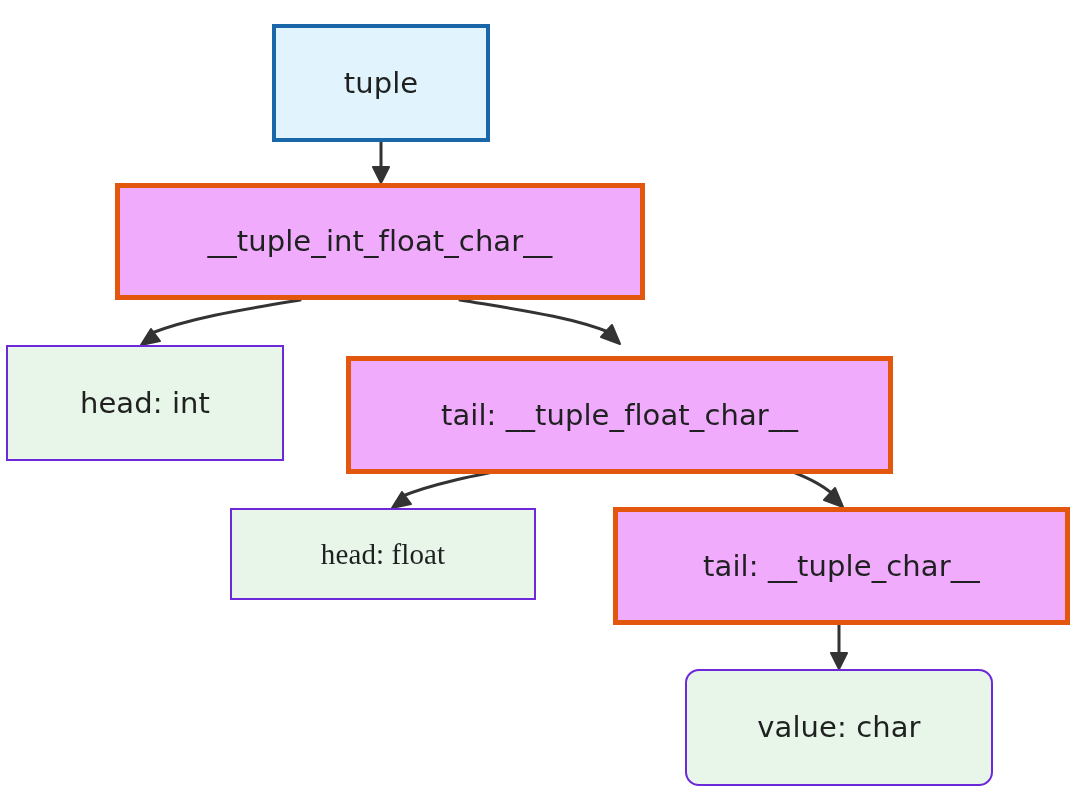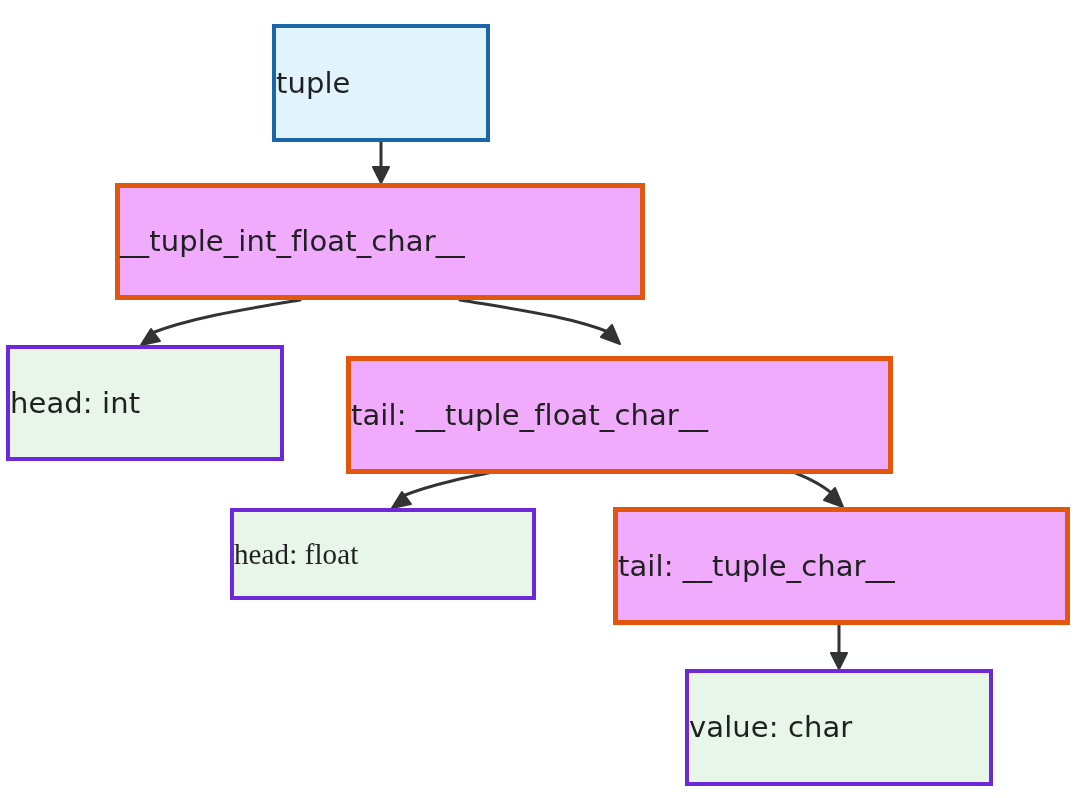--- a/index.html
+++ b/index.html
@@ -21,39 +21,40 @@
     top: 0;
     width: 1080px;
     height: 798px;
     pointer-events: none;
   }
   .node {
     position: absolute;
     box-sizing: border-box;
     display: flex;
     align-items: center;
+    justify-content: center;
     text-align: center;
     line-height: 1.25;
     color: #1f2020;
     letter-spacing: 0.1px;
     white-space: nowrap;
   }
   .node-root {
     background: #e1f3fd;
     border: 4px solid #1967a8;
     font-size: 29px;
   }
   .node-template {
     background: #f0abfc;
     border: 5px solid #e2560e;
     font-size: 29px;
   }
   .node-leaf {
     background: #e8f5e9;
-    border: 4px solid #6d28d9;
+    border: 2px solid #6d28d9;
     font-size: 29px;
   }
 </style>
 </head>
 <body>
 
 <div id="diagram-root">
 
   <svg id="edge-layer" width="1080" height="798" viewBox="0 0 1080 798" xmlns="http://www.w3.org/2000/svg">
     <g id="edges-group">
@@ -89,17 +90,17 @@
   </div>
 
   <div class="node node-leaf" style="left: 230px; top: 508px; width: 306px; height: 92px; font-family: Liberation Serif, serif;">
     <span>head: float</span>
   </div>
 
   <div class="node node-template" style="left: 613px; top: 507px; width: 457px; height: 118px;">
     <span>tail: __tuple_char__</span>
   </div>
 
-  <div class="node node-leaf" style="left: 685px; top: 669px; width: 308px; height: 117px;">
+  <div class="node node-leaf" style="left: 685px; top: 669px; width: 308px; height: 117px; border-radius: 14px;">
     <span>value: char</span>
   </div>
 
 </div>
 
 </body></html>

